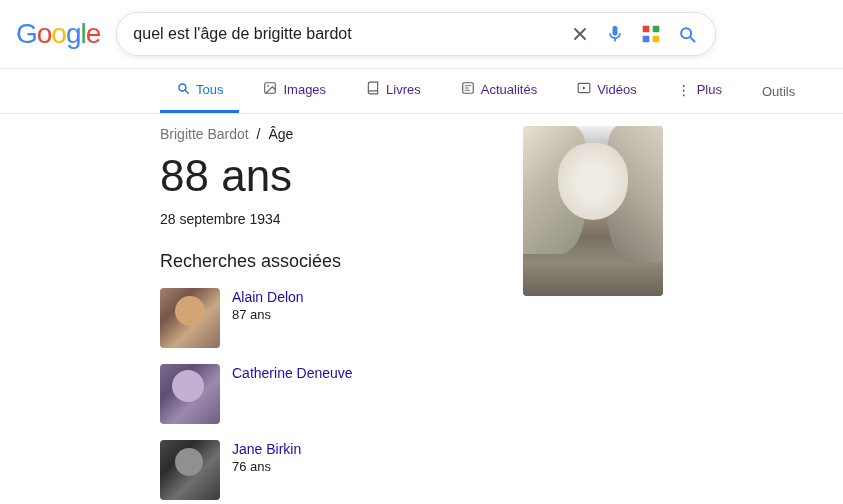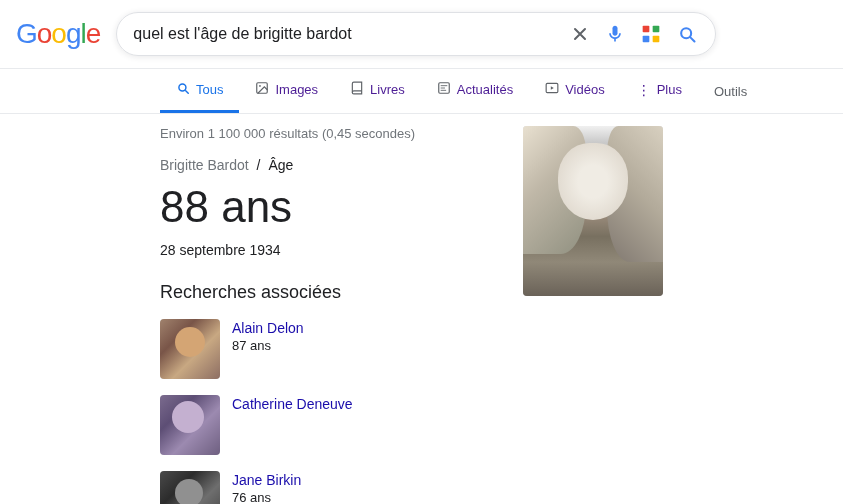--- a/index.html
+++ b/index.html
@@ -79,21 +79,21 @@
     .mic-icon-svg { width: 20px; height: 20px; }
     .lens-icon-svg { width: 20px; height: 20px; }
     .search-icon-svg { width: 20px; height: 20px; }
 
     
     .tabs {
       display: flex;
       align-items: center;
       padding: 0 160px;
       border-bottom: 1px solid #e8eaed;
-      gap: 0;
+      gap: 8px;
     }
     .tab-item {
       display: flex;
       align-items: center;
       gap: 6px;
       padding: 12px 16px;
       font-size: 13px;
       color: #4c1d95;
       cursor: pointer;
       border-bottom: 3px solid transparent;
@@ -410,21 +410,20 @@
   </div>
   <div class="tab-item">
     <span class="tab-icon">⋮</span>
     <span>Plus</span>
   </div>
   <div class="tab-outils">Outils</div>
 </div>
 
 <div class="content">
   <div class="left-col">
-    <div class="result-count">Environ 1 100 000 résultats (0,45 secondes)</div>
 
     <div class="breadcrumb">
       <a href="#">Brigitte Bardot</a>
       <span class="divider-slash">/</span>
       <span>Âge</span>
     </div>
 
     <div class="age-display">88 ans</div>
 
     <div class="birthdate">28 septembre 1934</div>

